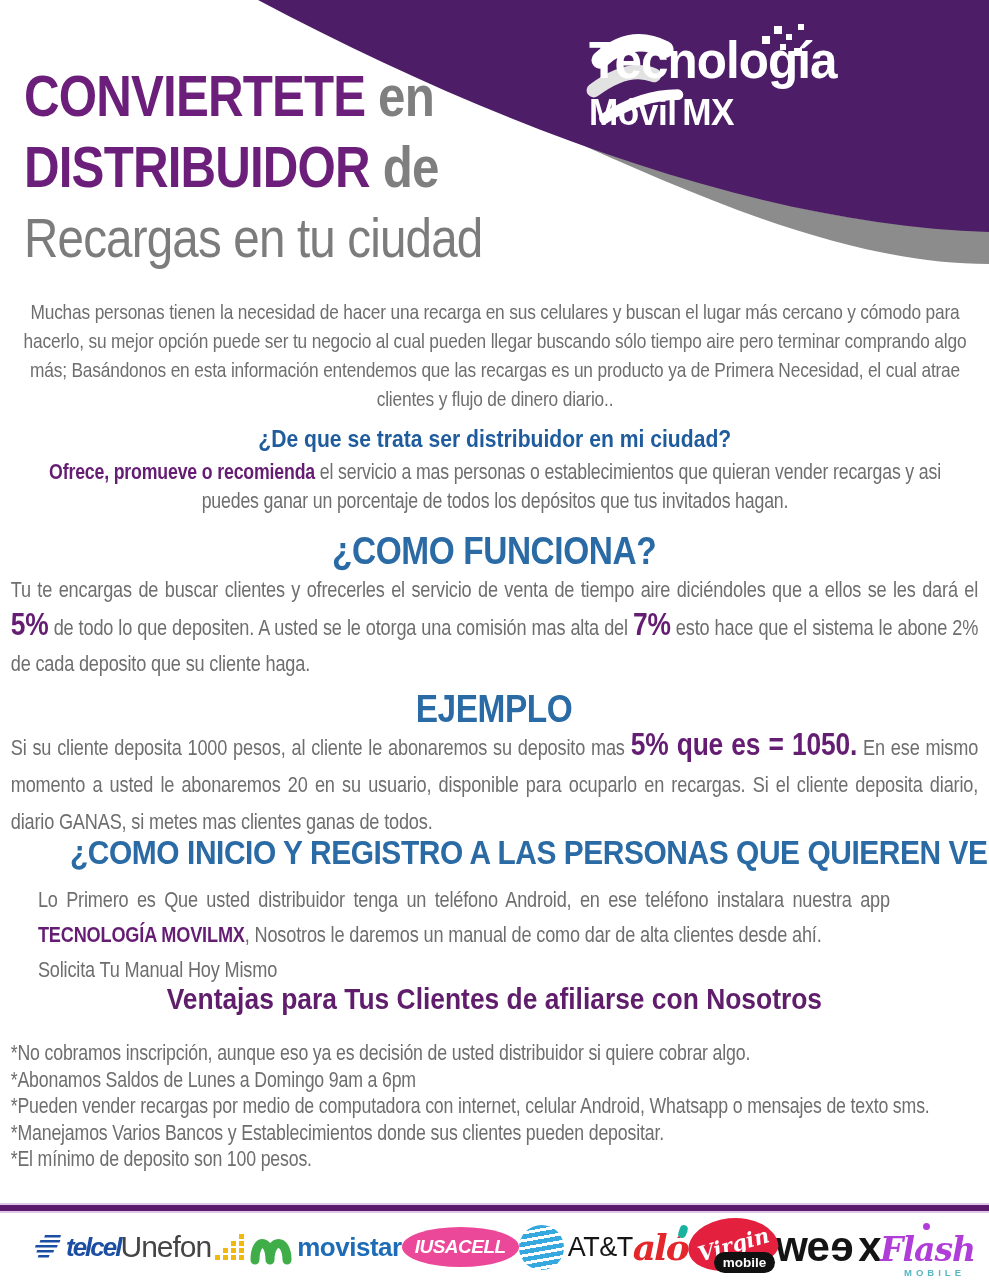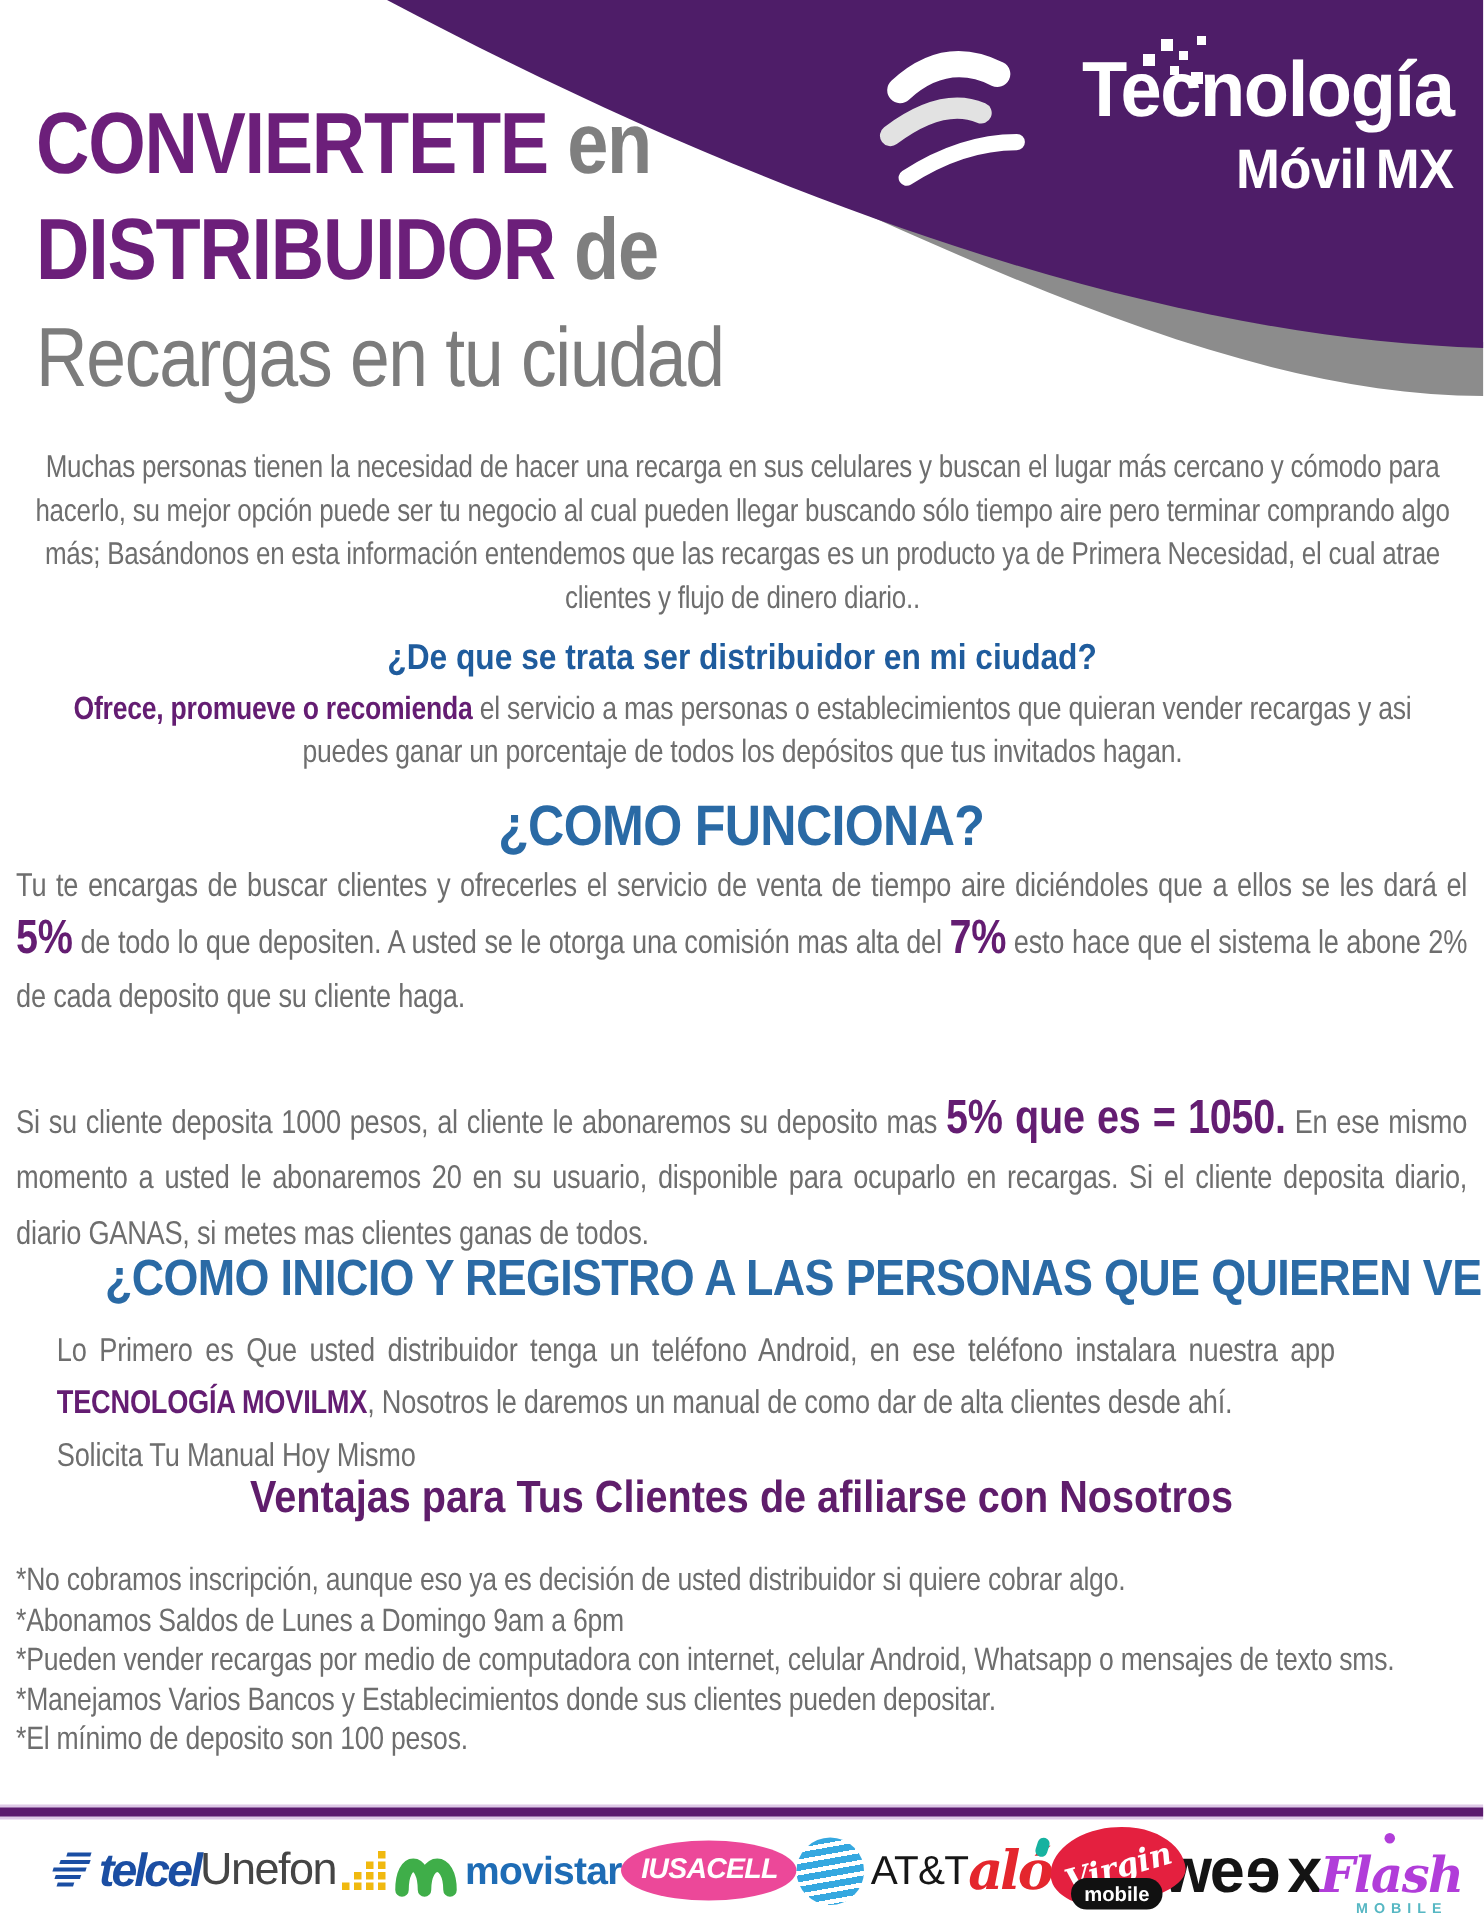--- a/index.html
+++ b/index.html
@@ -2,21 +2,21 @@
 <html><head>
 <meta charset="utf-8">
 <style>
   * { margin:0; padding:0; box-sizing:border-box; }
   html,body { width:989px; height:1280px; background:#ffffff; overflow:hidden;
               font-family:"Liberation Sans", sans-serif; }
   .page { position:relative; width:989px; height:1280px; background:#fff; overflow:hidden; }
 
   
   .hdr-svg { position:absolute; top:0; left:0; width:989px; height:300px; display:block; }
-  .brand { position:absolute; top:30px; right:20px; width:400px; text-align:right; color:#fff; z-index:3; }
+  .brand { position:absolute; top:30px; right:20px; width:400px; color:#fff; z-index:3; }
   .brand-top { font-size:52px; font-weight:800; letter-spacing:-1px; line-height:60px;
                transform:scaleX(0.95); transform-origin:100% 0; }
   .brand-bottom { font-size:37px; line-height:42px; margin-top:2px; letter-spacing:-0.5px;
                   transform:scaleX(0.95); transform-origin:100% 0; }
   .brand-bottom .light { font-weight:600; }
   .brand-bottom .bold  { font-weight:800; margin-left:6px; }
   .globe { position:absolute; top:26px; left:585px; width:108px; height:118px; z-index:3; }
   .px-squares { position:absolute; top:24px; left:762px; width:56px; height:40px; z-index:4; }
   .px-squares i { position:absolute; background:#fff; width:8px; height:8px; display:block; }
 
@@ -61,21 +61,21 @@
   .s-bullets { top:1040px; font-size:21.5px; line-height:26.5px; padding:0 16px 0 13px;
                letter-spacing:-0.2px; list-style:none; }
 
   
   .rule { position:absolute; top:1205px; left:0; width:989px; height:6px; background:#5b1a6e;
           box-shadow:0 -2px 0 #ddc8e6, 0 2px 0 #ddc8e6; }
   .logos { position:absolute; top:1216px; left:0; width:989px; height:62px;
            display:flex; align-items:center; justify-content:space-between; padding:0 14px 0 30px; }
   .logo { display:flex; align-items:center; gap:4px; }
 
-  .telcel-txt { font-size:31px; font-weight:800; font-style:italic; color:#1b4ea3; letter-spacing:-2px; }
+  .telcel-txt { font-size:26px; font-weight:800; font-style:italic; color:#1b4ea3; letter-spacing:-2px; }
   .unefon-txt { font-size:30px; font-weight:400; color:#454545; letter-spacing:-1px; }
   .iusacell { background:#ec4899; border-radius:50%; padding:9px 13px; }
   .iusacell-txt { color:#fff; font-size:19px; font-weight:800; font-style:italic; letter-spacing:-0.5px; white-space:nowrap; }
   .movistar-txt { font-size:26px; font-weight:700; color:#1e6cb5; letter-spacing:-0.5px; }
   .att-globe { width:45px; height:45px; border-radius:50%; overflow:hidden;
                background:repeating-linear-gradient(-10deg,#35a8e0 0 4.5px,#ffffff 4.5px 7.5px); }
   .att-txt { font-size:27px; font-weight:400; color:#161616; letter-spacing:-0.5px; }
   .alo { position:relative; font-family:"DejaVu Serif",serif; font-style:italic; font-weight:800;
          font-size:36px; color:#e4262d; letter-spacing:-2px; }
   .alo-accent { position:absolute; top:-1px; right:1px; width:8px; height:13px;
@@ -143,20 +143,21 @@
   <h2 class="h-sm"><span>¿De que se trata ser distribuidor en mi ciudad?</span></h2>
   <p class="cond center body-txt s-trata">
     <span class="hl-purple">Ofrece, promueve o recomienda</span><span> el servicio a mas personas o establecimientos que quieran vender recargas y asi puedes ganar un porcentaje de todos los depósitos que tus invitados hagan.</span>
   </p>
 
   <h2 class="h-lg h-funciona"><span>¿COMO FUNCIONA?</span></h2>
   <p class="cond left body-txt s-funciona">
     <span>Tu te encargas de buscar clientes y ofrecerles el servicio de venta de tiempo aire diciéndoles que a ellos se les dará el </span><span class="big-pct">5%</span><span> de todo lo que depositen. A usted se le otorga una comisión mas alta del </span><span class="big-pct">7%</span><span> esto hace que el sistema le abone 2% de cada deposito que su cliente haga.</span>
   </p>
 
+  <h2 class="h-lg h-ejemplo"><span>EJEMPLO</span></h2>
   <p class="cond left body-txt s-ejemplo">
     <span>Si su cliente deposita 1000 pesos, al cliente le abonaremos su deposito mas </span><span class="big-pct">5% que es = 1050.</span><span> En ese mismo momento a usted le abonaremos 20 en su usuario, disponible para ocuparlo en recargas. Si el cliente deposita diario, diario GANAS, si metes mas clientes ganas de todos.</span>
   </p>
 
   <h2 class="h-lg h-registro"><span>¿COMO INICIO Y REGISTRO A LAS PERSONAS QUE QUIEREN VENDER ?</span></h2>
   <div class="cond left body-txt s-registro">
     <span>Lo Primero es Que usted distribuidor tenga un teléfono Android, en ese teléfono instalara nuestra app </span><span class="hl-purple">TECNOLOGÍA MOVILMX</span><span>, Nosotros le daremos un manual de como dar de alta clientes desde ahí.</span>
     <div class="last-line">Solicita Tu Manual Hoy Mismo</div>
   </div>
 

